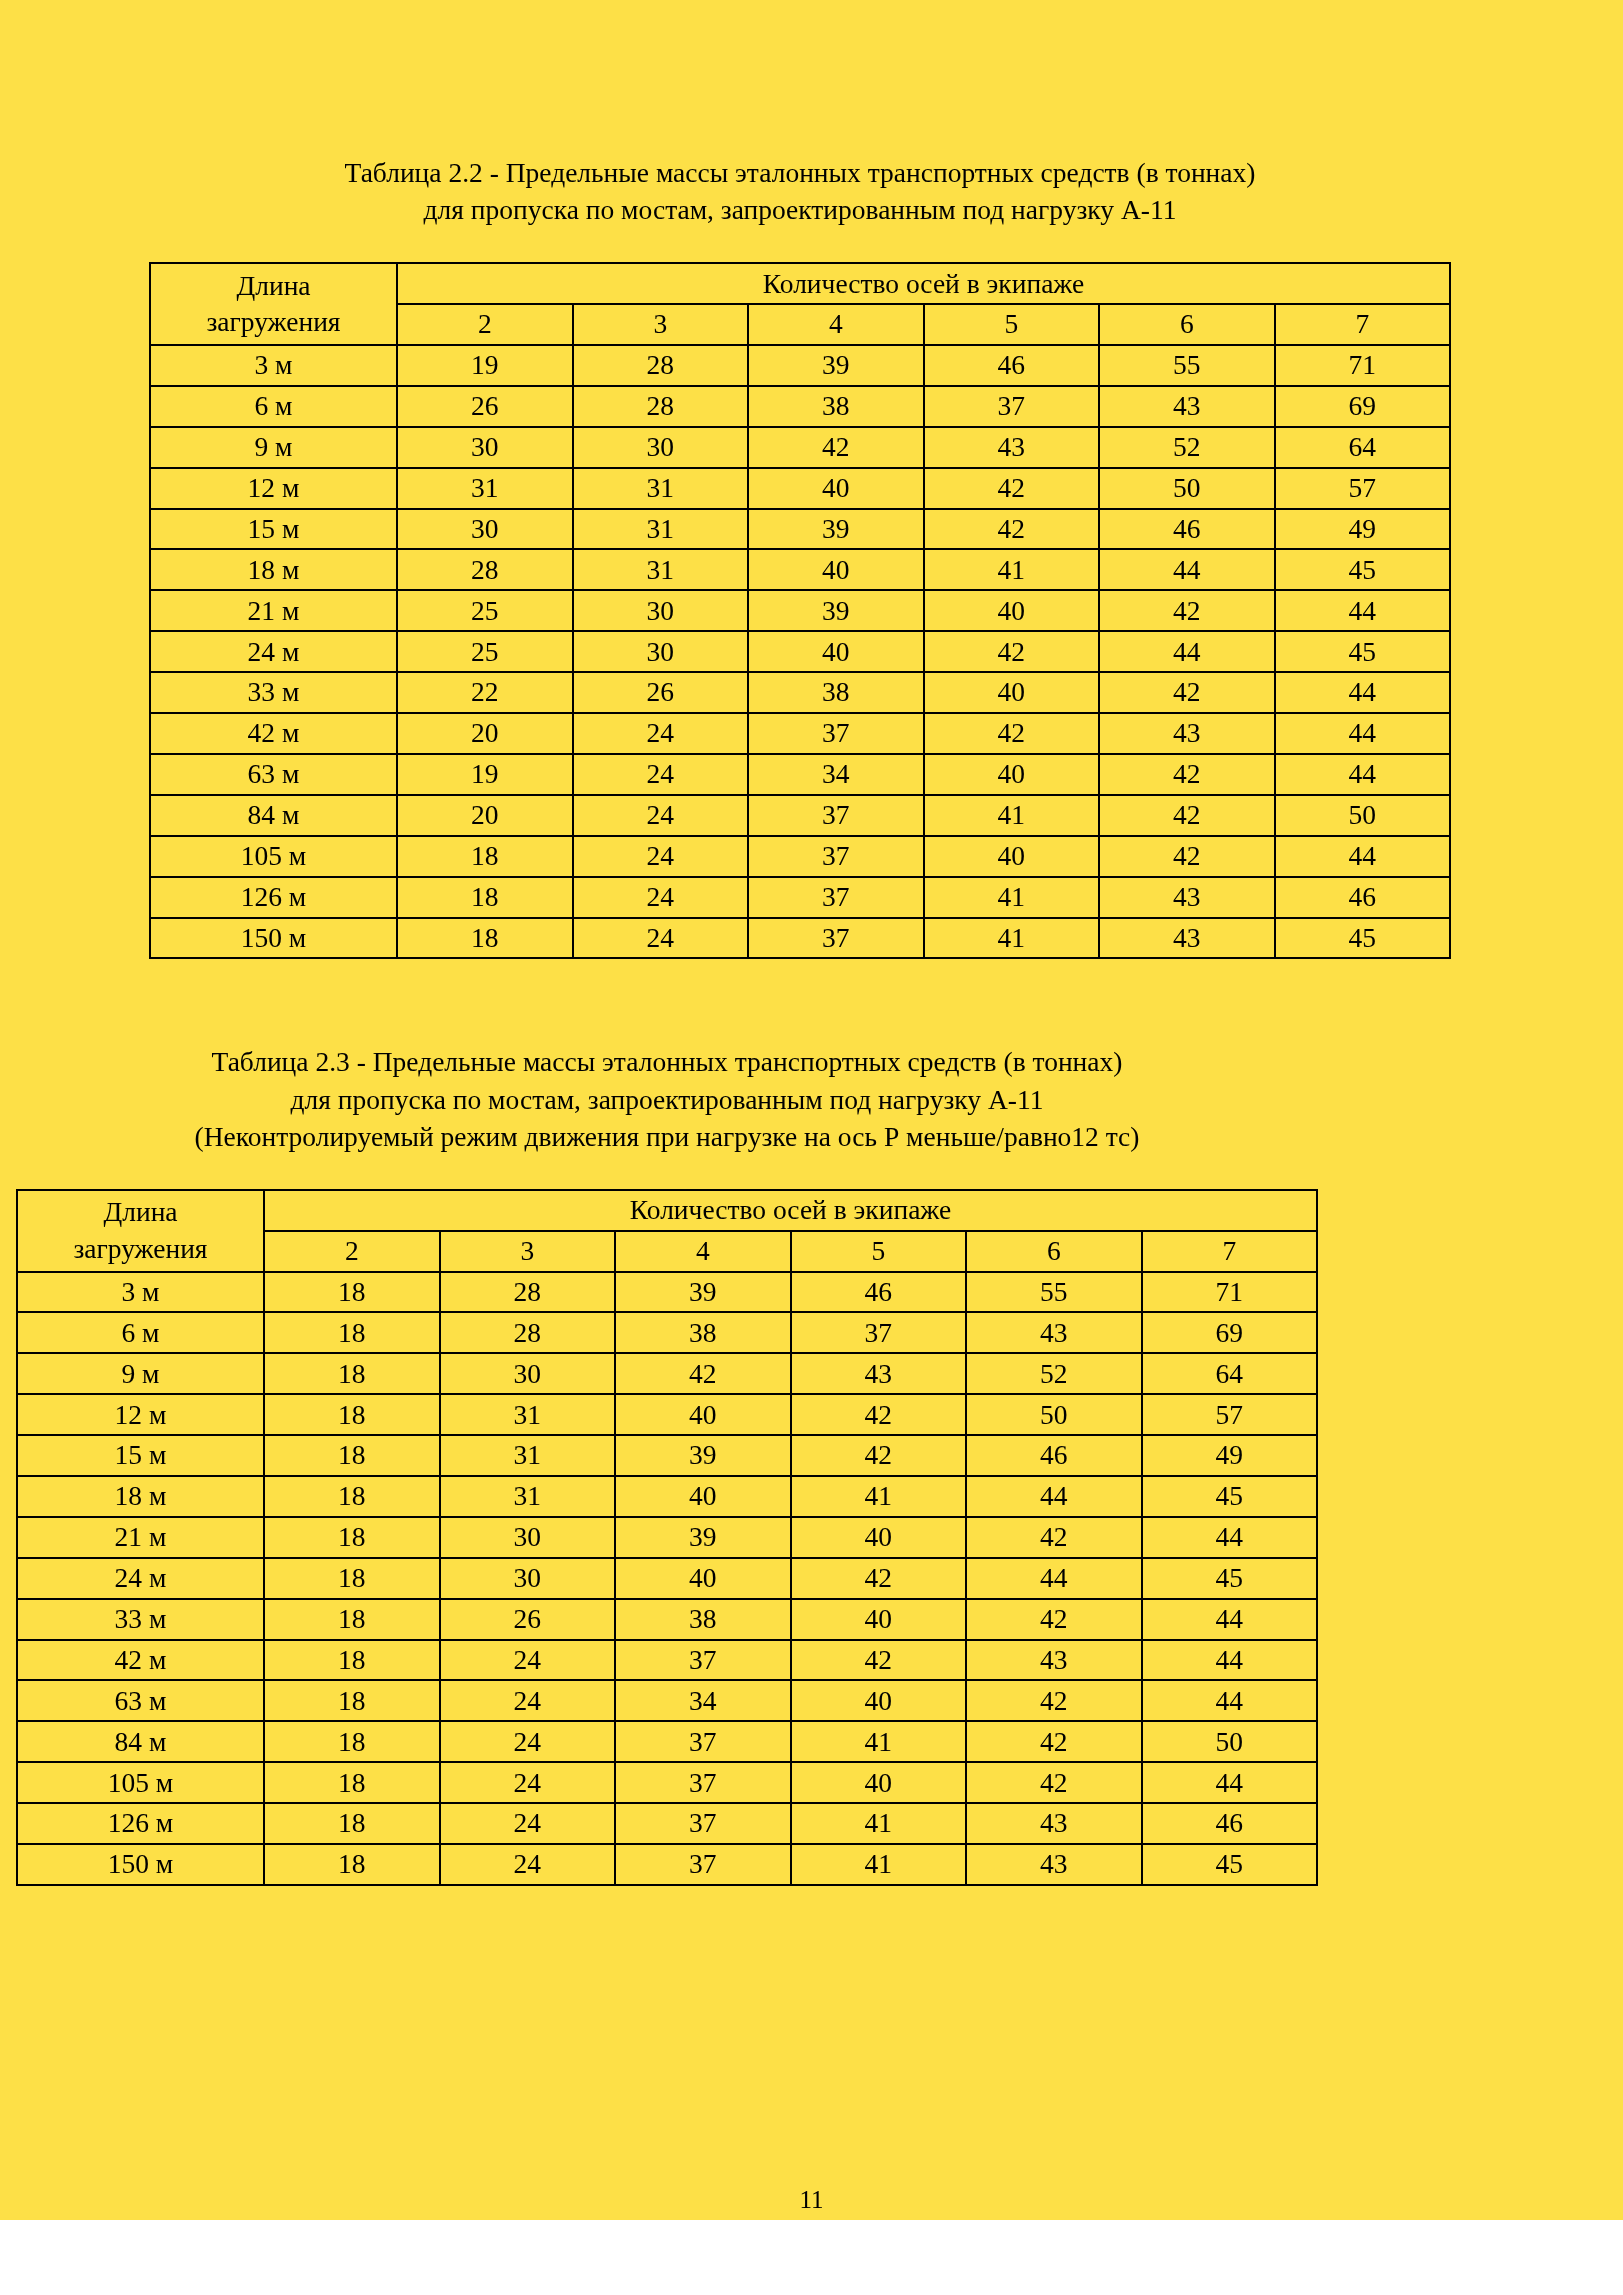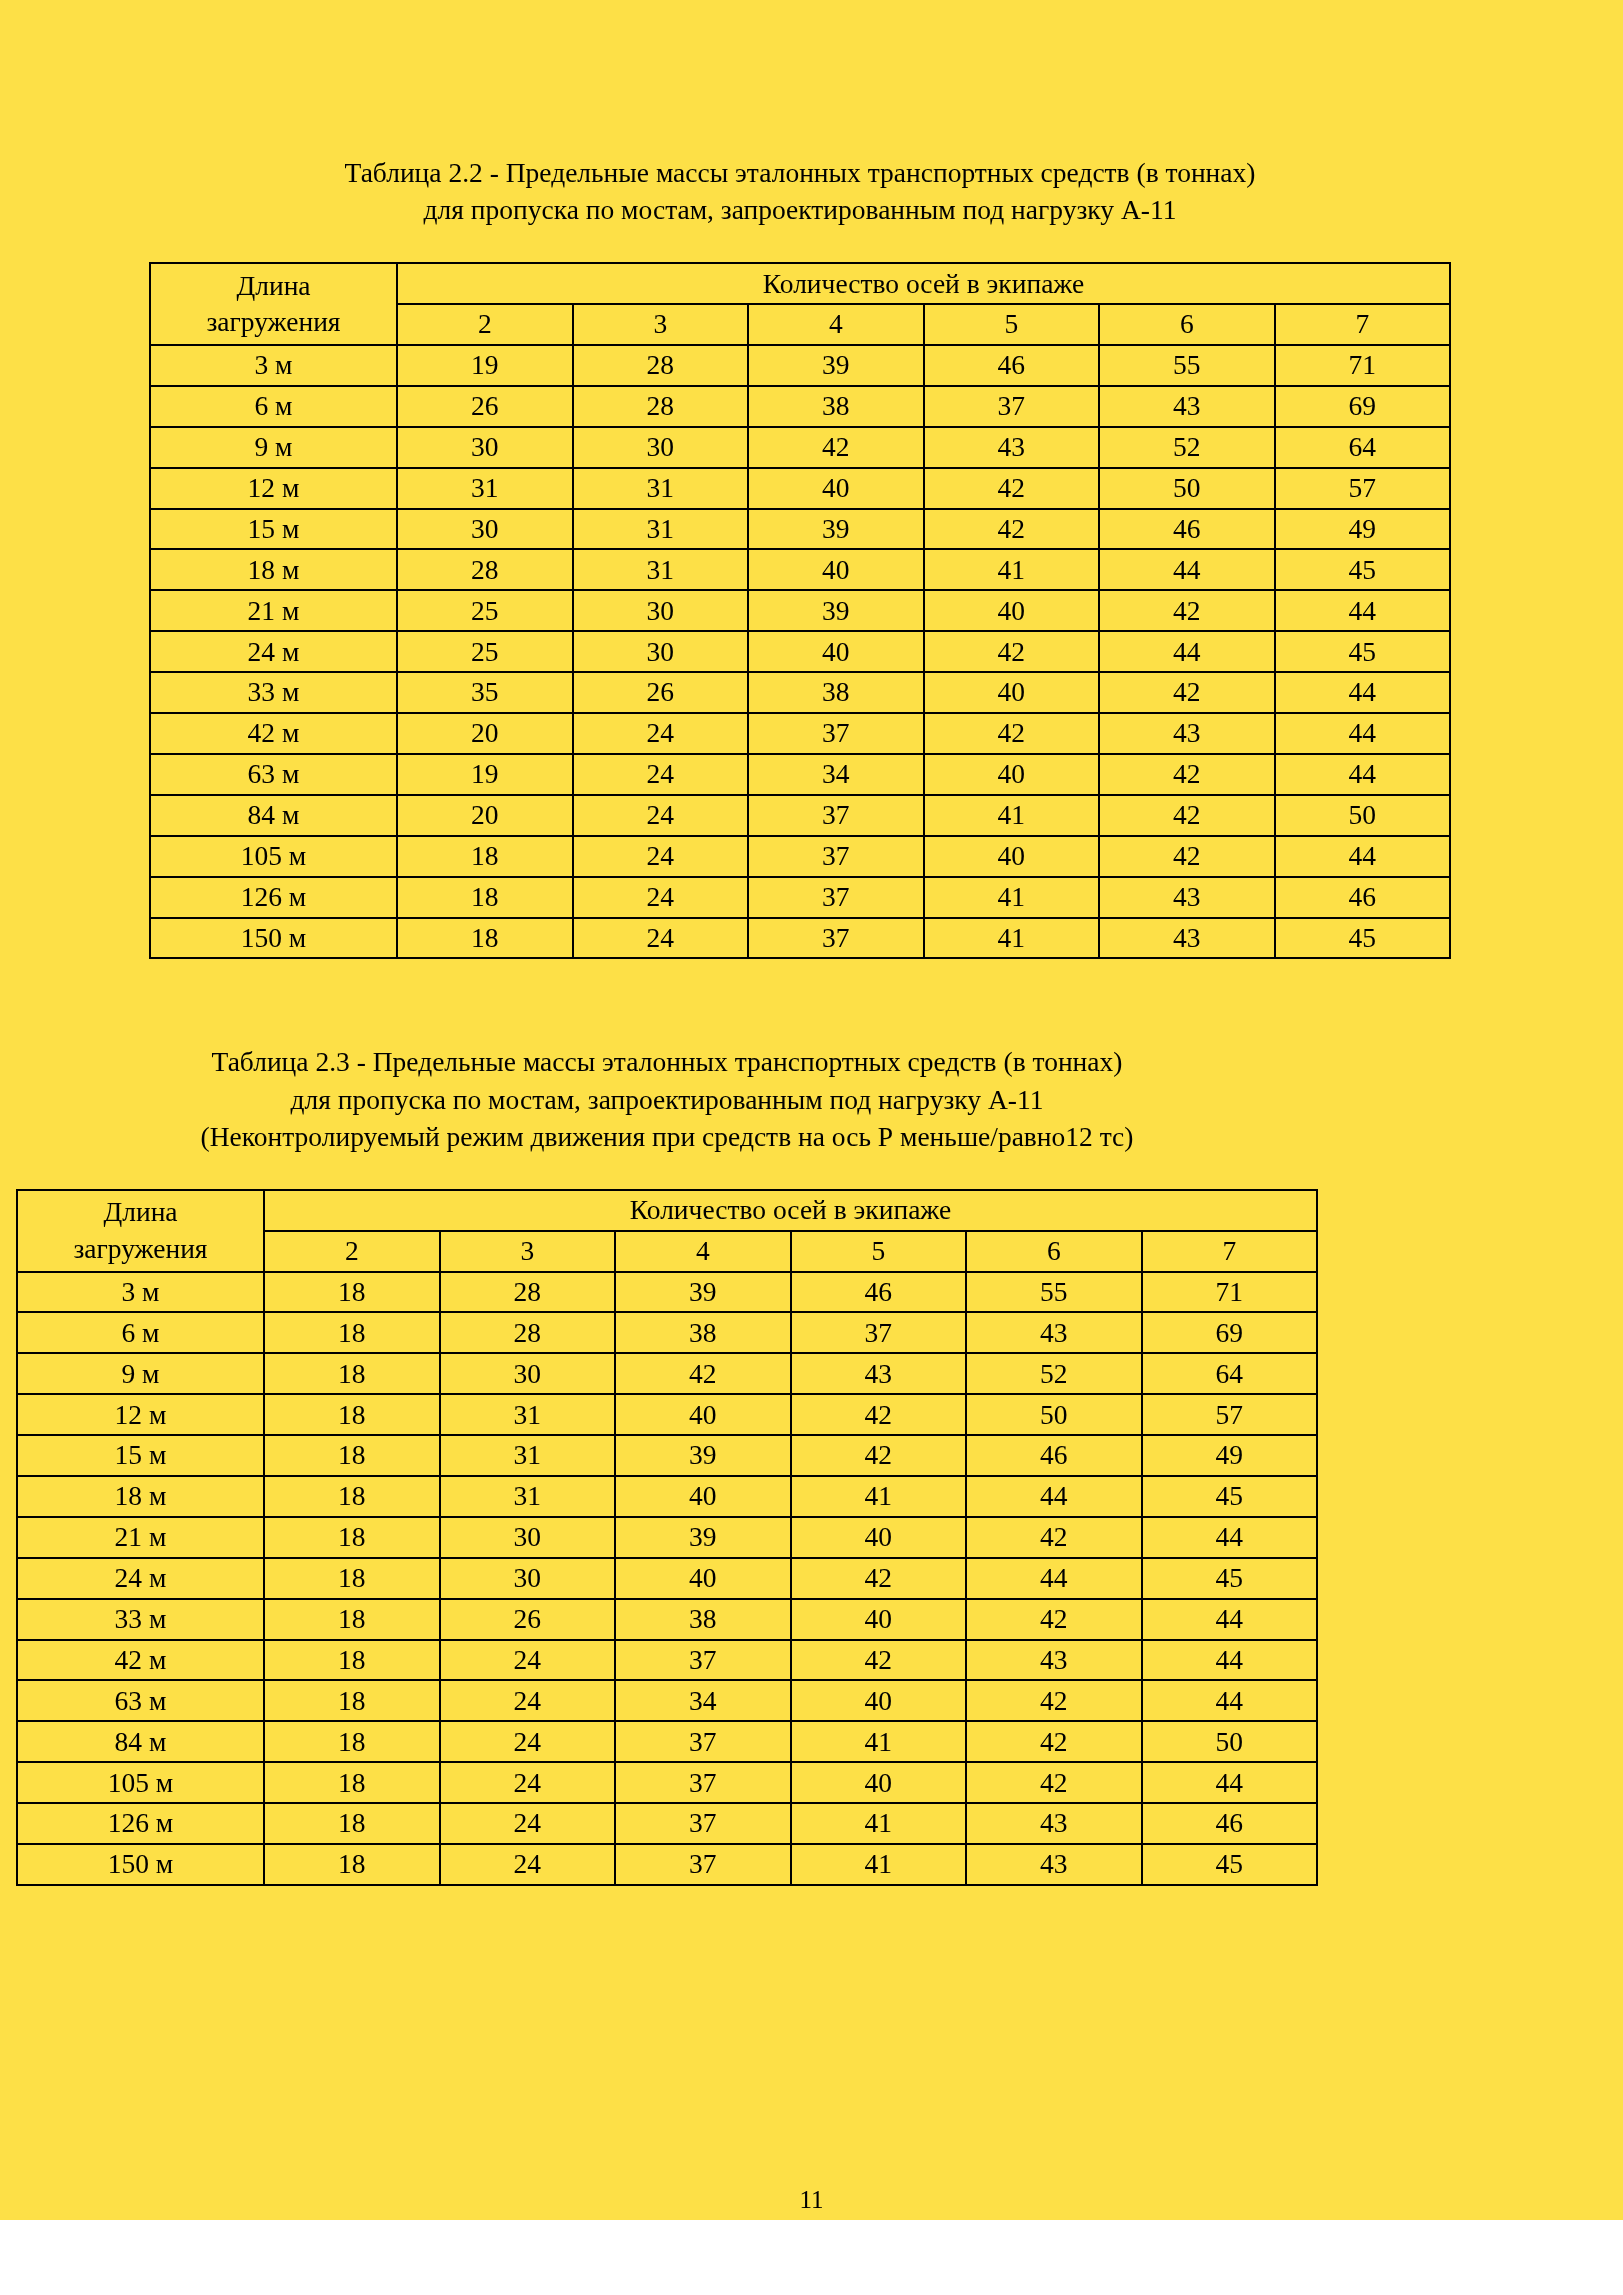--- a/index.html
+++ b/index.html
@@ -159,21 +159,21 @@
               <td>24 м</td>
               <td>25</td>
               <td>30</td>
               <td>40</td>
               <td>42</td>
               <td>44</td>
               <td>45</td>
             </tr>
             <tr>
               <td>33 м</td>
-              <td>35</td>
+              <td>22</td>
               <td>26</td>
               <td>38</td>
               <td>40</td>
               <td>42</td>
               <td>44</td>
             </tr>
             <tr>
               <td>42 м</td>
               <td>20</td>
               <td>24</td>
@@ -225,21 +225,21 @@
               <td>37</td>
               <td>41</td>
               <td>43</td>
               <td>45</td>
             </tr>
           </tbody>
         </table>
     </section>
 
     <section class="table-section">
-      <p class="table-title"><span>Таблица 2.3 - Предельные массы эталонных транспортных средств (в тоннах)</span><br><span>для пропуска по мостам, запроектированным под нагрузку А-11</span><br><span>(Неконтролируемый режим движения при средств на ось Р меньше/равно12 тс)</span></p>
+      <p class="table-title"><span>Таблица 2.3 - Предельные массы эталонных транспортных средств (в тоннах)</span><br><span>для пропуска по мостам, запроектированным под нагрузку А-11</span><br><span>(Неконтролируемый режим движения при нагрузке на ось Р меньше/равно12 тс)</span></p>
       <table class="load-table">
           <colgroup>
             <col class="len-col">
             <col class="axle-col">
             <col class="axle-col">
             <col class="axle-col">
             <col class="axle-col">
             <col class="axle-col">
             <col class="axle-col">
           </colgroup>

